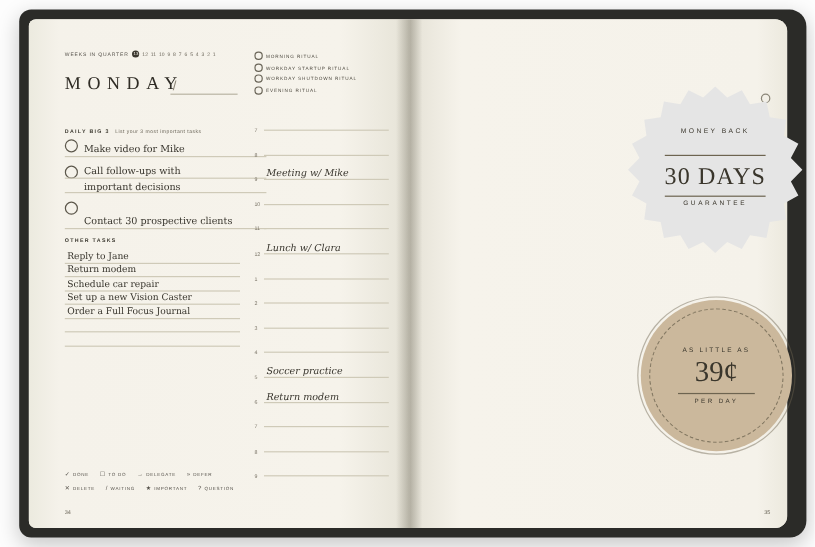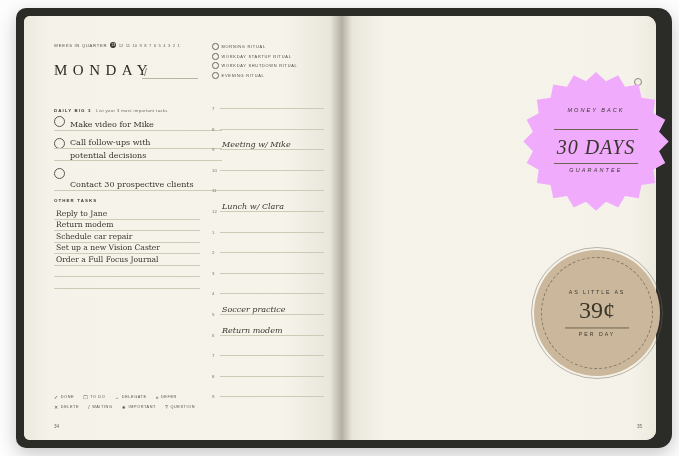--- a/index.html
+++ b/index.html
@@ -95,27 +95,26 @@
   .notes-dot{position:absolute;right:14px;top:62px;width:6px;height:6px;border:1px solid #8b8678;border-radius:50%;}
   .noteslines{position:absolute;left:324px;top:76px;right:12px;}
   .noteslines .nl{height:11.4px;border-bottom:1px solid #cfcab8;}
   .dailywin{position:absolute;left:324px;right:12px;bottom:32px;}
   .dailywin .wl{height:13px;border-bottom:1px solid #cfcab8;position:relative;}
   .r-pageno{position:absolute;right:14px;bottom:11px;font-size:4.6px;color:#6b6659;}
 
   
   .badge{position:absolute;color:#3a362c;text-align:center;}
   .starburst{
-    background:#f0abfc;
+    background:#e5e5e5;
     clip-path:polygon(50% 0%,56.6% 6.2%,64.6% 2.2%,69.1% 10%,78.1% 8.5%,79.9% 17.4%,88.9% 18.8%,87.7% 27.8%,
       95.6% 32.3%,91.5% 40.3%,97.8% 46.9%,91.5% 53.5%,95.6% 61.5%,87.7% 66%,88.9% 75%,79.9% 76.4%,
       78.1% 85.3%,69.1% 83.8%,64.6% 91.6%,56.6% 87.6%,50% 93.8%,43.4% 87.6%,35.4% 91.6%,30.9% 83.8%,
       21.9% 85.3%,20.1% 76.4%,11.1% 75%,12.3% 66%,4.4% 61.5%,8.5% 53.5%,2.2% 46.9%,8.5% 40.3%,
       4.4% 32.3%,12.3% 27.8%,11.1% 18.8%,20.1% 17.4%,21.9% 8.5%,30.9% 10%,35.4% 2.2%,43.4% 6.2%);
-    font-style:italic;
   }
   .badge1{left:520px;top:72px;width:152px;height:148px;}
   .b1inner{position:absolute;left:50%;top:50%;transform:translate(-50%,-50%);width:104px;height:100px;}
   .b1main{font-family:"Liberation Serif",serif;font-size:20px;letter-spacing:1px;margin:6px 0 4px;}
   .b1bot{font-size:5.4px;letter-spacing:2.2px;text-transform:uppercase;}
   .b1rule{height:1px;background:#6d6450;margin:3px 10px;}
   .b1arctop{position:absolute;left:50%;top:26px;transform:translateX(-50%);width:120px;}
   .b1arctop span{display:inline-block;font-size:5.6px;letter-spacing:2px;text-transform:uppercase;}
 
   .badge2{left:534px;top:250px;width:126px;height:126px;border-radius:50%;background:#cbb89c;}
@@ -170,21 +169,21 @@
           <div class="row">
             <div class="circ"></div>
             <div class="line"></div>
             <div class="txt">Make video for Mike</div>
           </div>
           <div class="row two">
             <div class="circ"></div>
             <div class="line a"></div>
             <div class="line"></div>
             <div class="txt a">Call follow-ups with</div>
-            <div class="txt b">potential decisions</div>
+            <div class="txt b">important decisions</div>
           </div>
           <div class="row" style="height:30px">
             <div class="circ"></div>
             <div class="line"></div>
             <div class="txt">Contact 30 prospective clients</div>
           </div>
         </div>
 
         <div class="l-other-h">Other Tasks</div>
         <div class="other">

